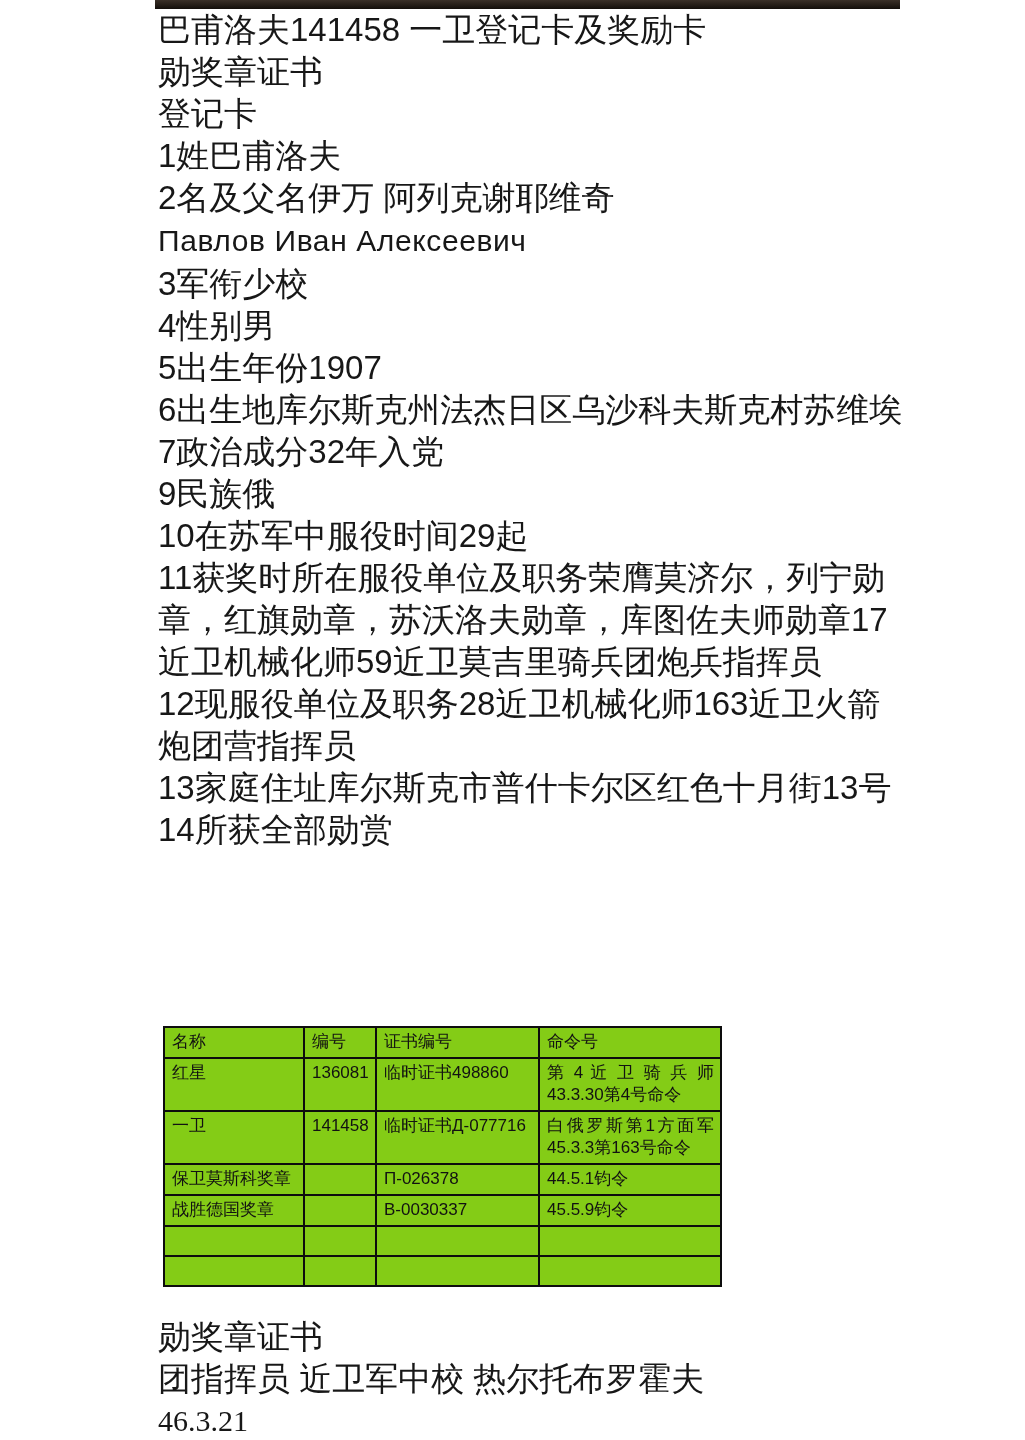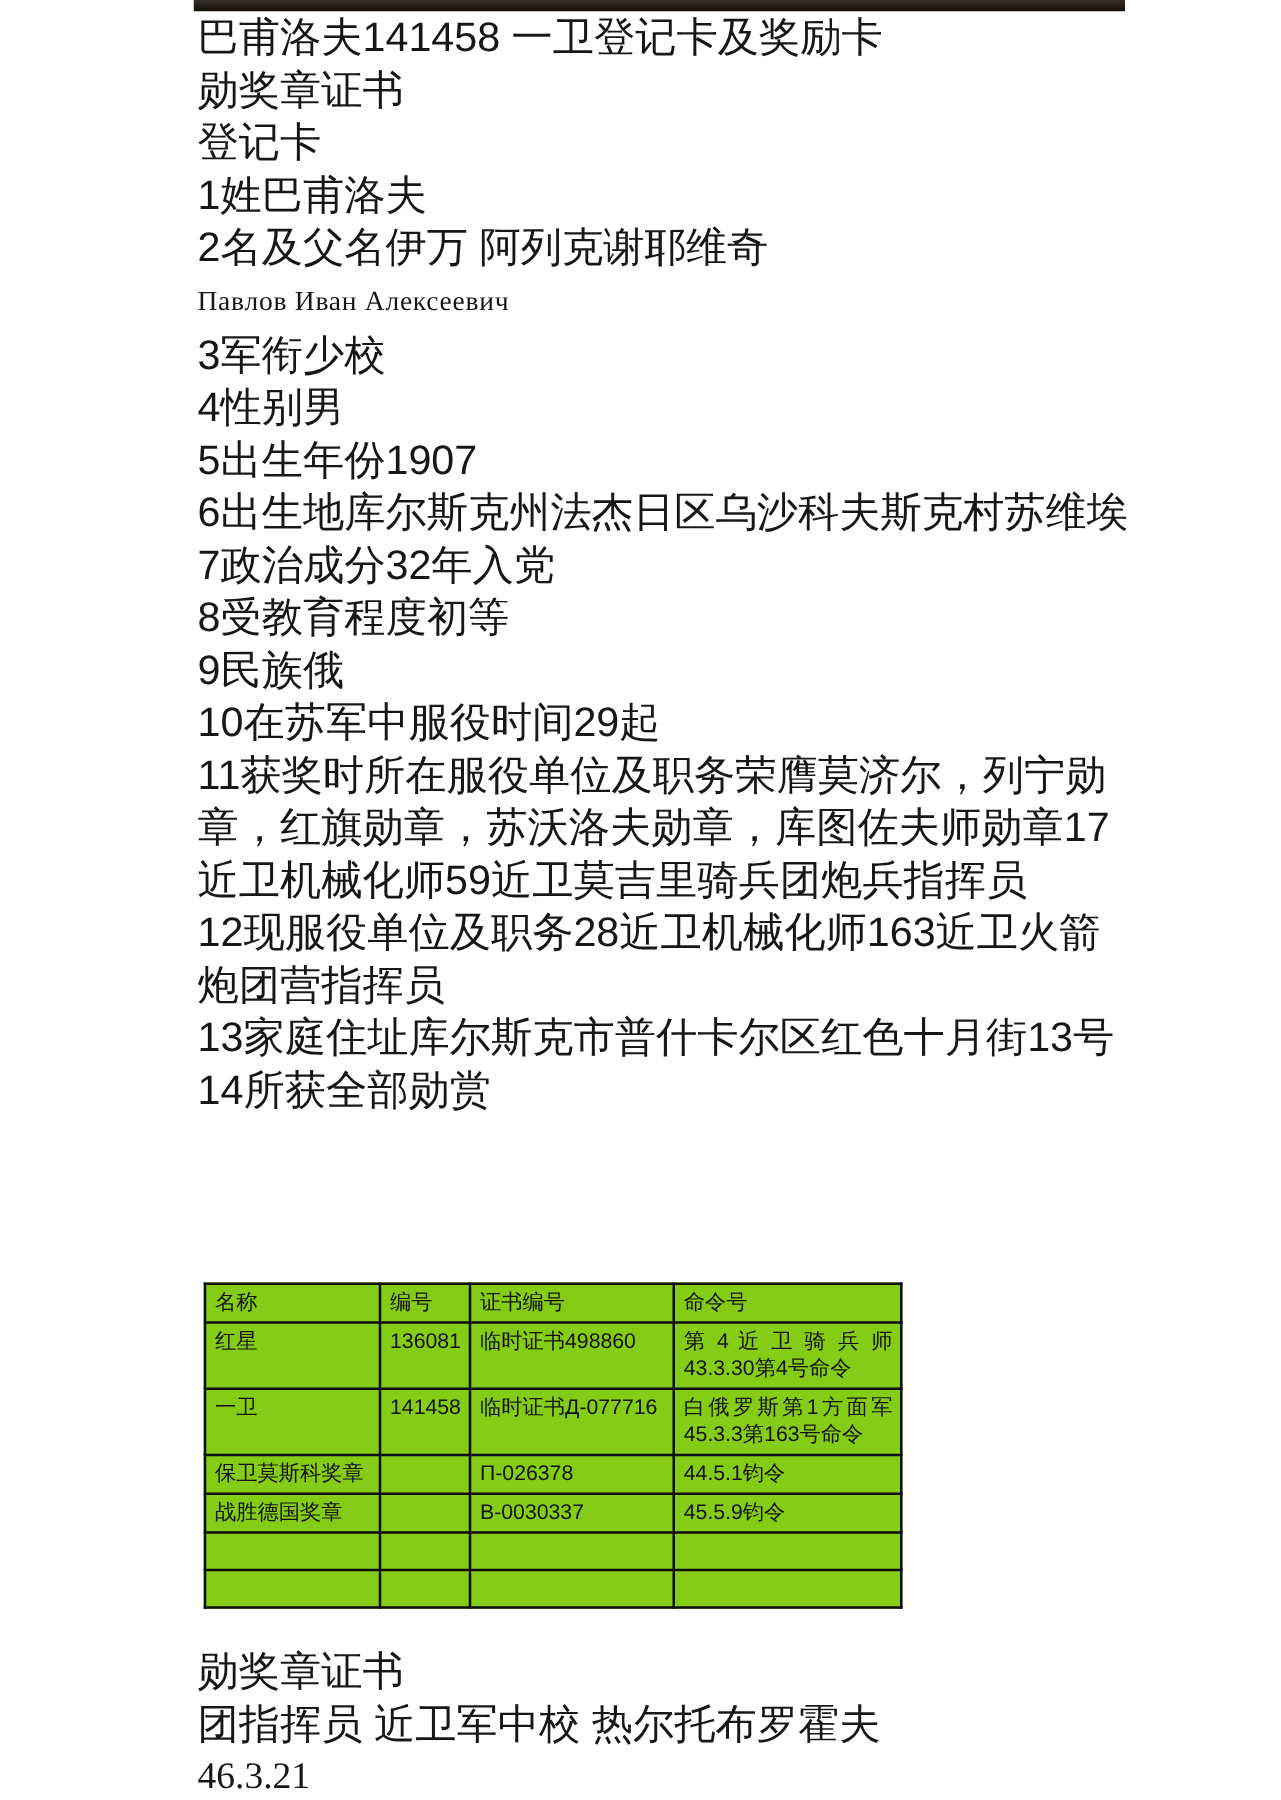--- a/index.html
+++ b/index.html
@@ -44,22 +44,22 @@
 
   .line {
     font-size: 33px;
     line-height: 42px;
     letter-spacing: 0px;
     white-space: pre-wrap;
     color: #171717;
   }
 
   .line.cyr {
-    font-family: Liberation Serif, serif;
-    font-size: 22px;
+    font-family: Liberation Sans, sans-serif;
+    font-size: 30px;
     line-height: 44px;
     letter-spacing: 0.6px;
   }
 
   
   .award-table-wrap {
     position: absolute;
     left: 163px;
     top: 1026px;
     width: 557px;
@@ -136,21 +136,20 @@
     <div class="line">1姓巴甫洛夫</div>
     <div class="line">2名及父名伊万 阿列克谢耶维奇</div>
 
     <div class="line cyr">Павлов Иван Алексеевич</div>
 
     <div class="line">3军衔少校</div>
     <div class="line">4性别男</div>
     <div class="line">5出生年份1907</div>
     <div class="line">6出生地库尔斯克州法杰日区乌沙科夫斯克村苏维埃</div>
     <div class="line">7政治成分32年入党</div>
-    <div class="line">8受教育程度初等</div>
     <div class="line">9民族俄</div>
     <div class="line">10在苏军中服役时间29起</div>
     <div class="line">11获奖时所在服役单位及职务荣膺莫济尔，列宁勋章，红旗勋章，苏沃洛夫勋章，库图佐夫师勋章17近卫机械化师59近卫莫吉里骑兵团炮兵指挥员</div>
     <div class="line">12现服役单位及职务28近卫机械化师163近卫火箭炮团营指挥员</div>
     <div class="line">13家庭住址库尔斯克市普什卡尔区红色十月街13号</div>
     <div class="line">14所获全部勋赏</div>
 
   </div>
 
   <div class="award-table-wrap">

